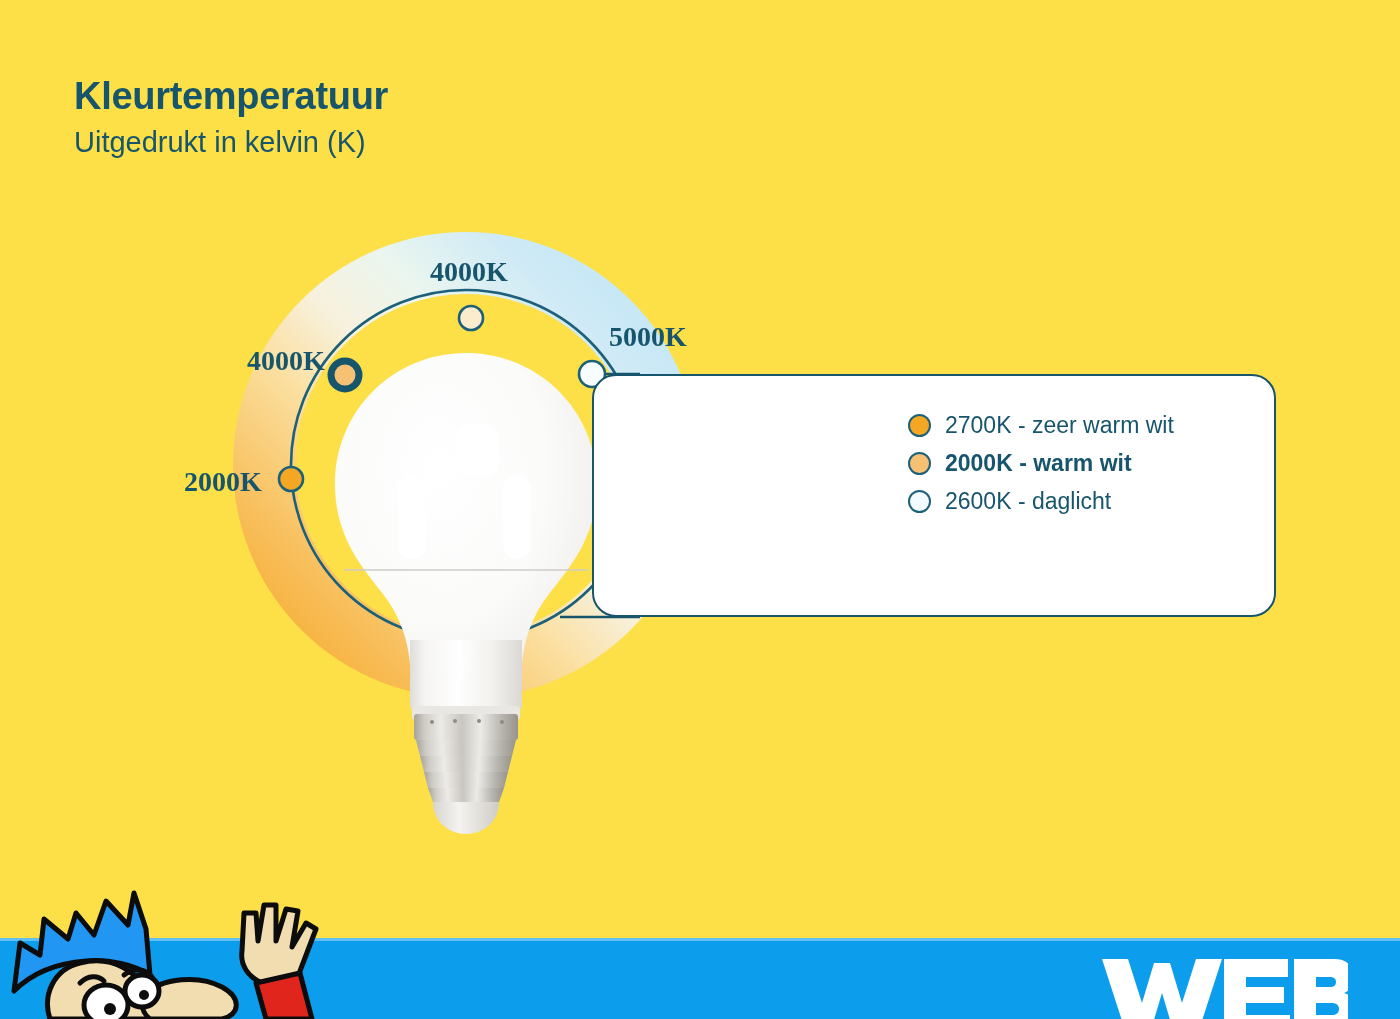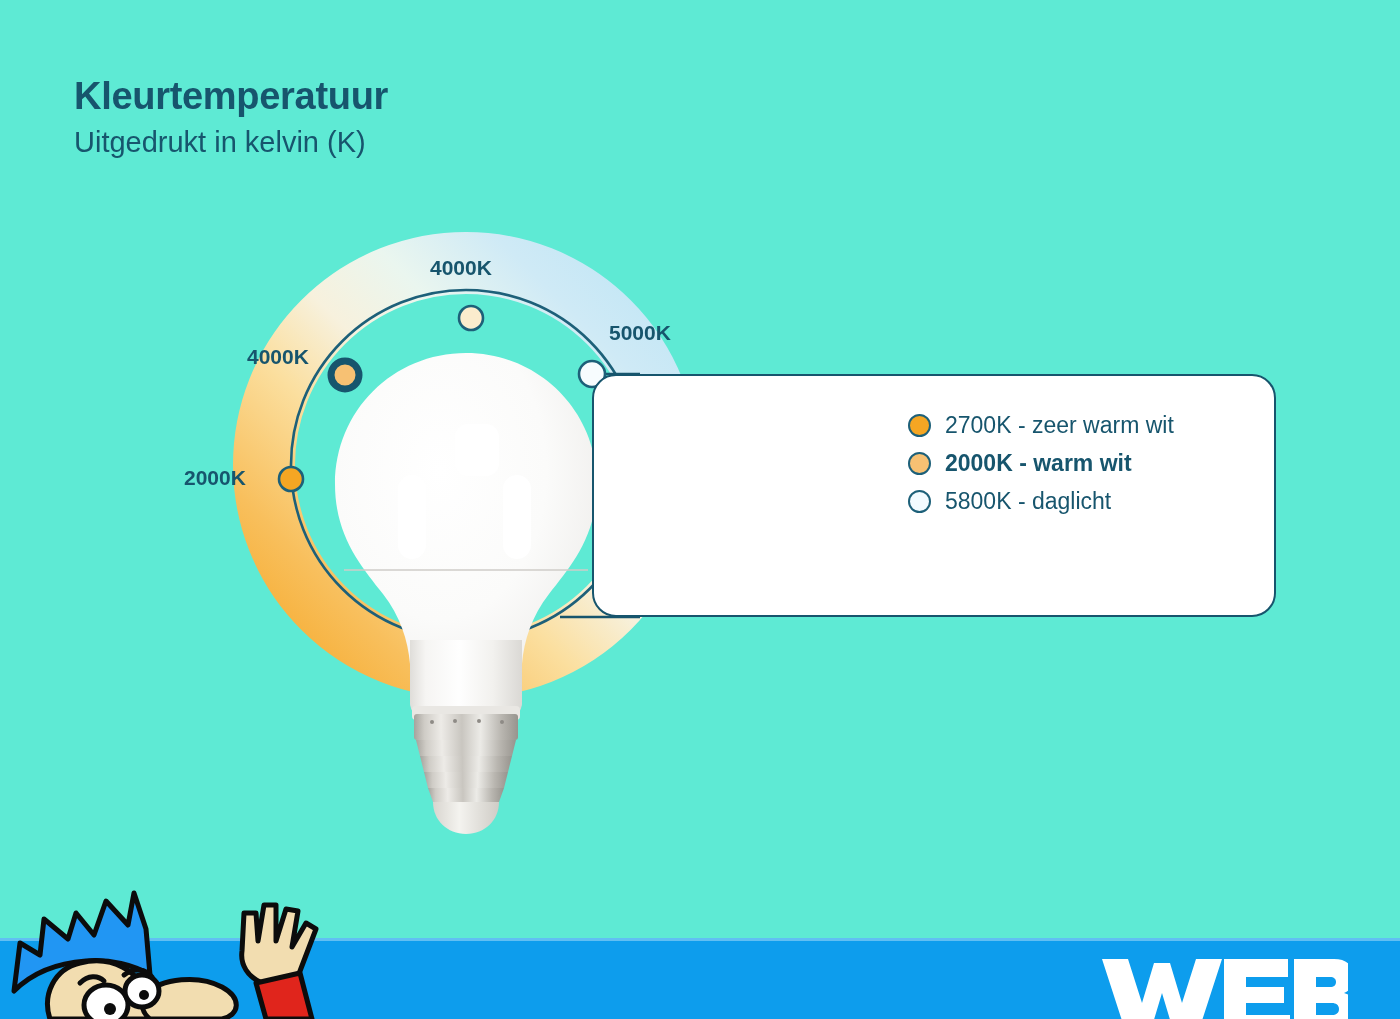--- a/index.html
+++ b/index.html
@@ -8,21 +8,21 @@
     padding: 0;
     background: #ffffff;
   }
   body {
     font-family: "Liberation Sans", sans-serif;
   }
   #stage {
     position: relative;
     width: 1400px;
     height: 1019px;
-    background: #5eead4;
+    background: #fde047;
     overflow: hidden;
   }
 
   
   #header {
     position: absolute;
     left: 74px;
     top: 76px;
     width: 700px;
   }
@@ -52,24 +52,25 @@
   }
   #diagram-svg {
     position: absolute;
     left: 0;
     top: 0;
   }
 
   
   .arc-label {
     position: absolute;
-    font-size: 21px;
+    font-size: 28px;
     font-weight: 700;
     color: #17556d;
     white-space: nowrap;
+    font-family: Liberation Serif, serif;
   }
   #label-2700 { left: 184px; top: 466px; }
   #label-3000 { left: 247px; top: 345px; }
   #label-4000 { left: 430px; top: 256px; }
   #label-5000 { left: 609px; top: 321px; }
   #label-6500 { left: 669px; top: 464px; }
 
   
   #callout {
     position: absolute;
@@ -282,21 +283,21 @@
 
         <div class="legend-row is-active">
           <span class="legend-dot" style="background:#f7c173"></span>
           <span class="legend-text">2000K - warm wit</span>
         </div>
 
 
 
         <div class="legend-row">
           <span class="legend-dot" style="background:#f2fbff"></span>
-          <span class="legend-text">5800K - daglicht</span>
+          <span class="legend-text">2600K - daglicht</span>
         </div>
 
       </div>
     </div>
   </div>
 
   <div id="bottom-bar">
     <div id="bottom-bar-sheen"></div>
 
     <svg id="weba-logo" viewBox="0 0 250 92">

